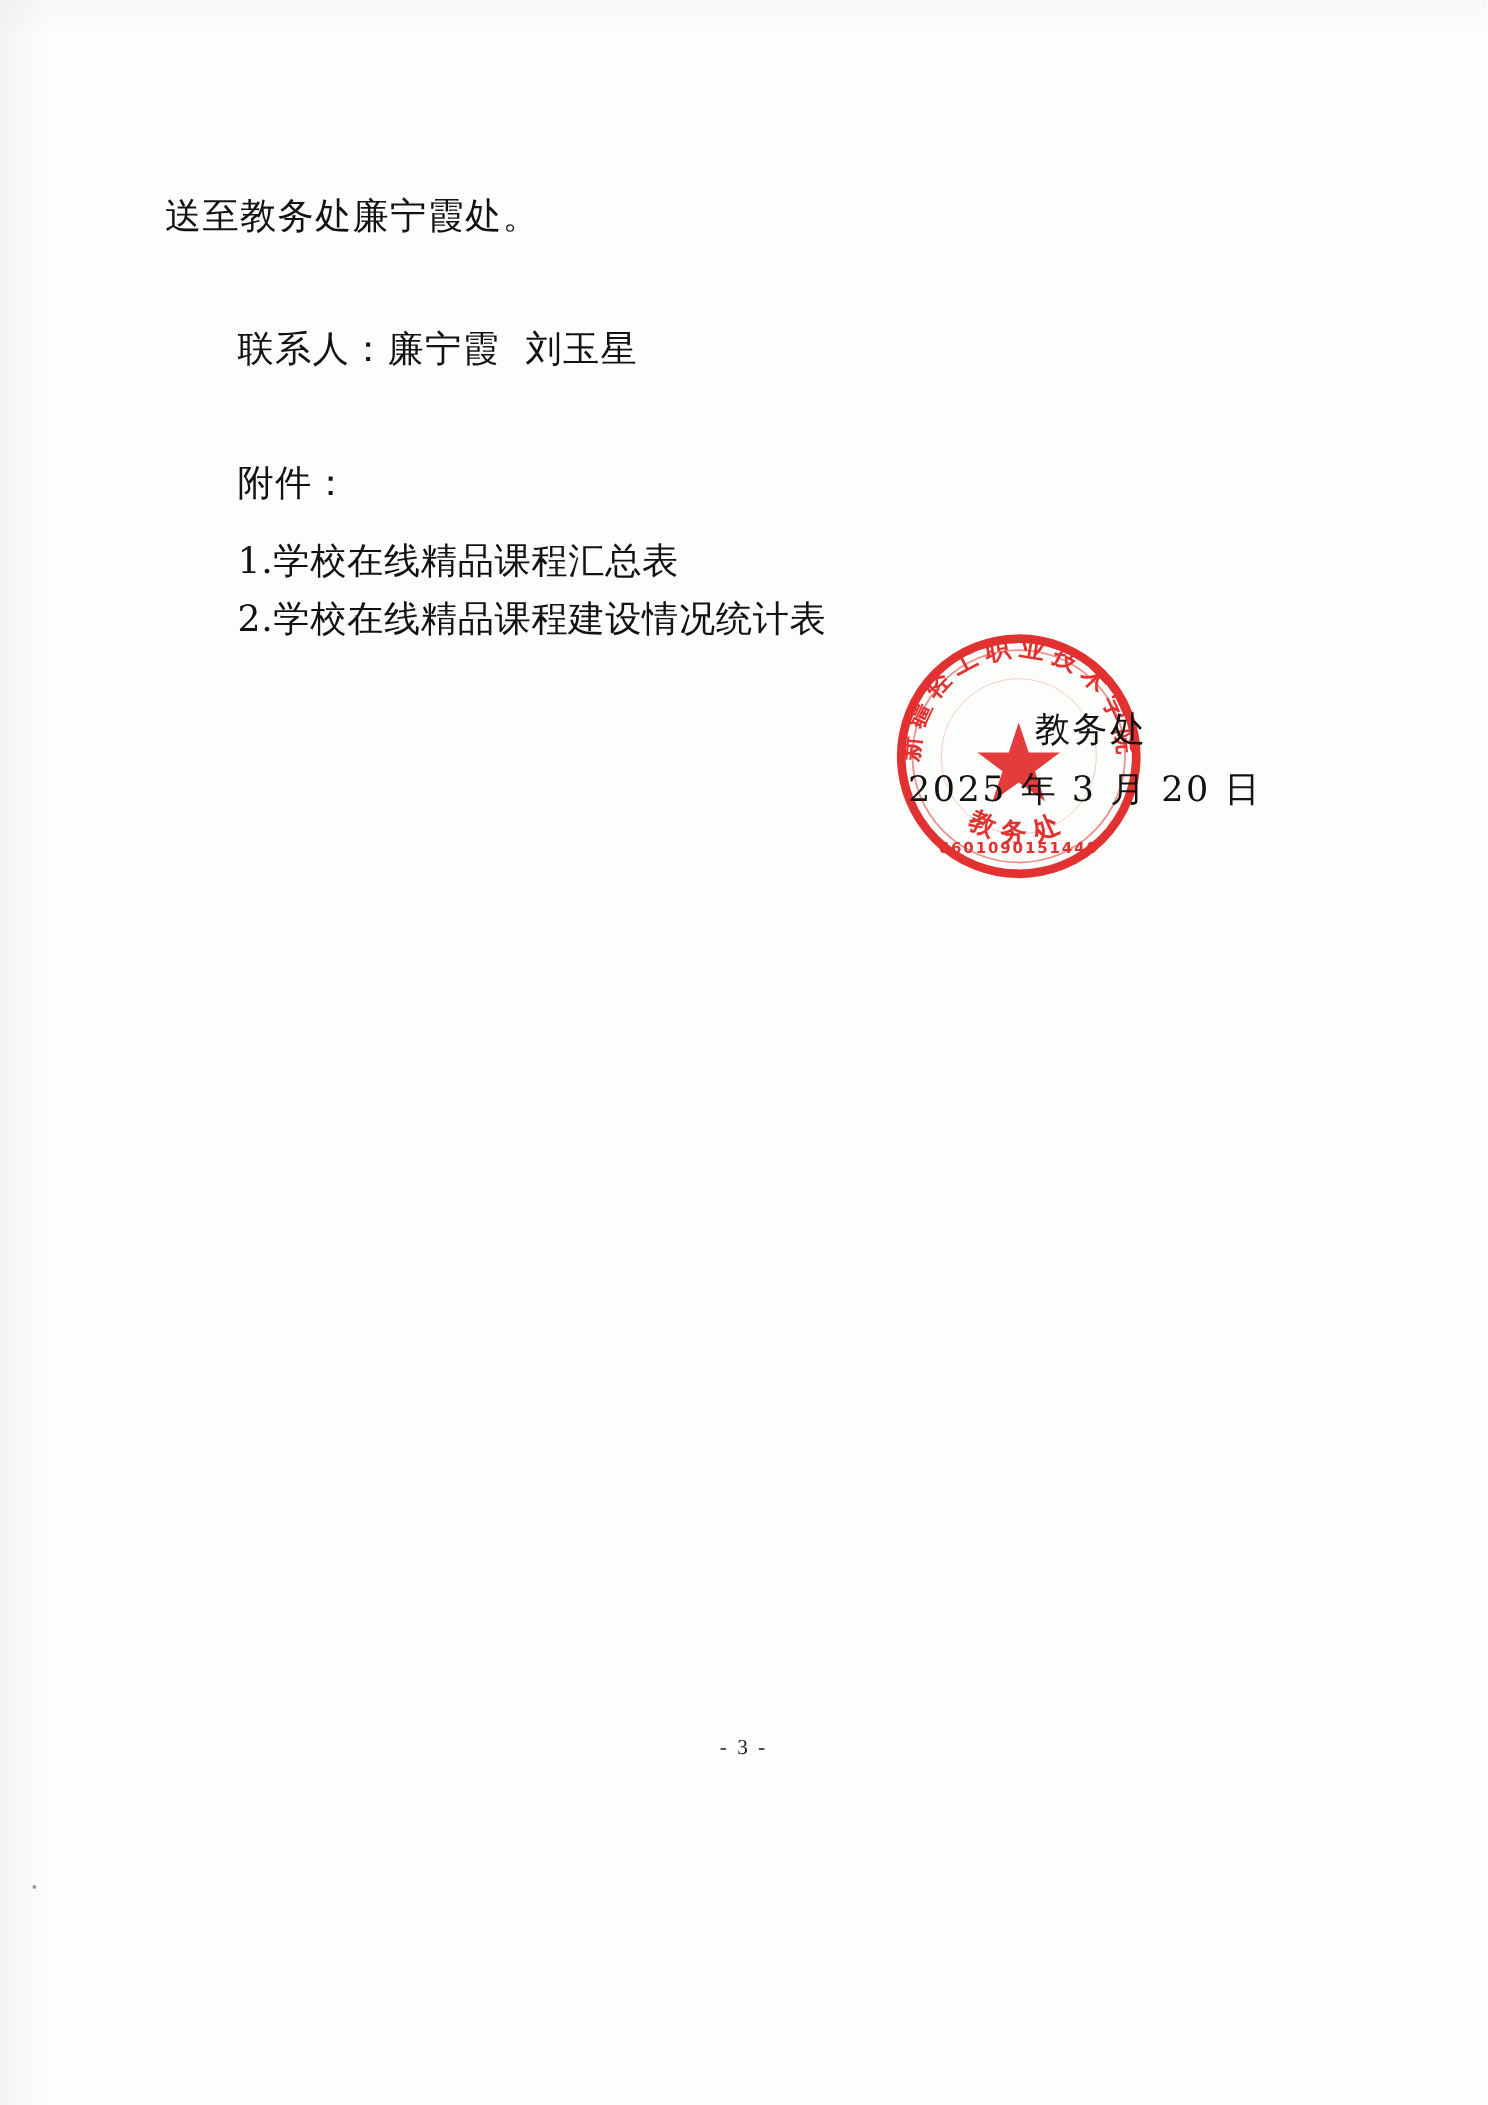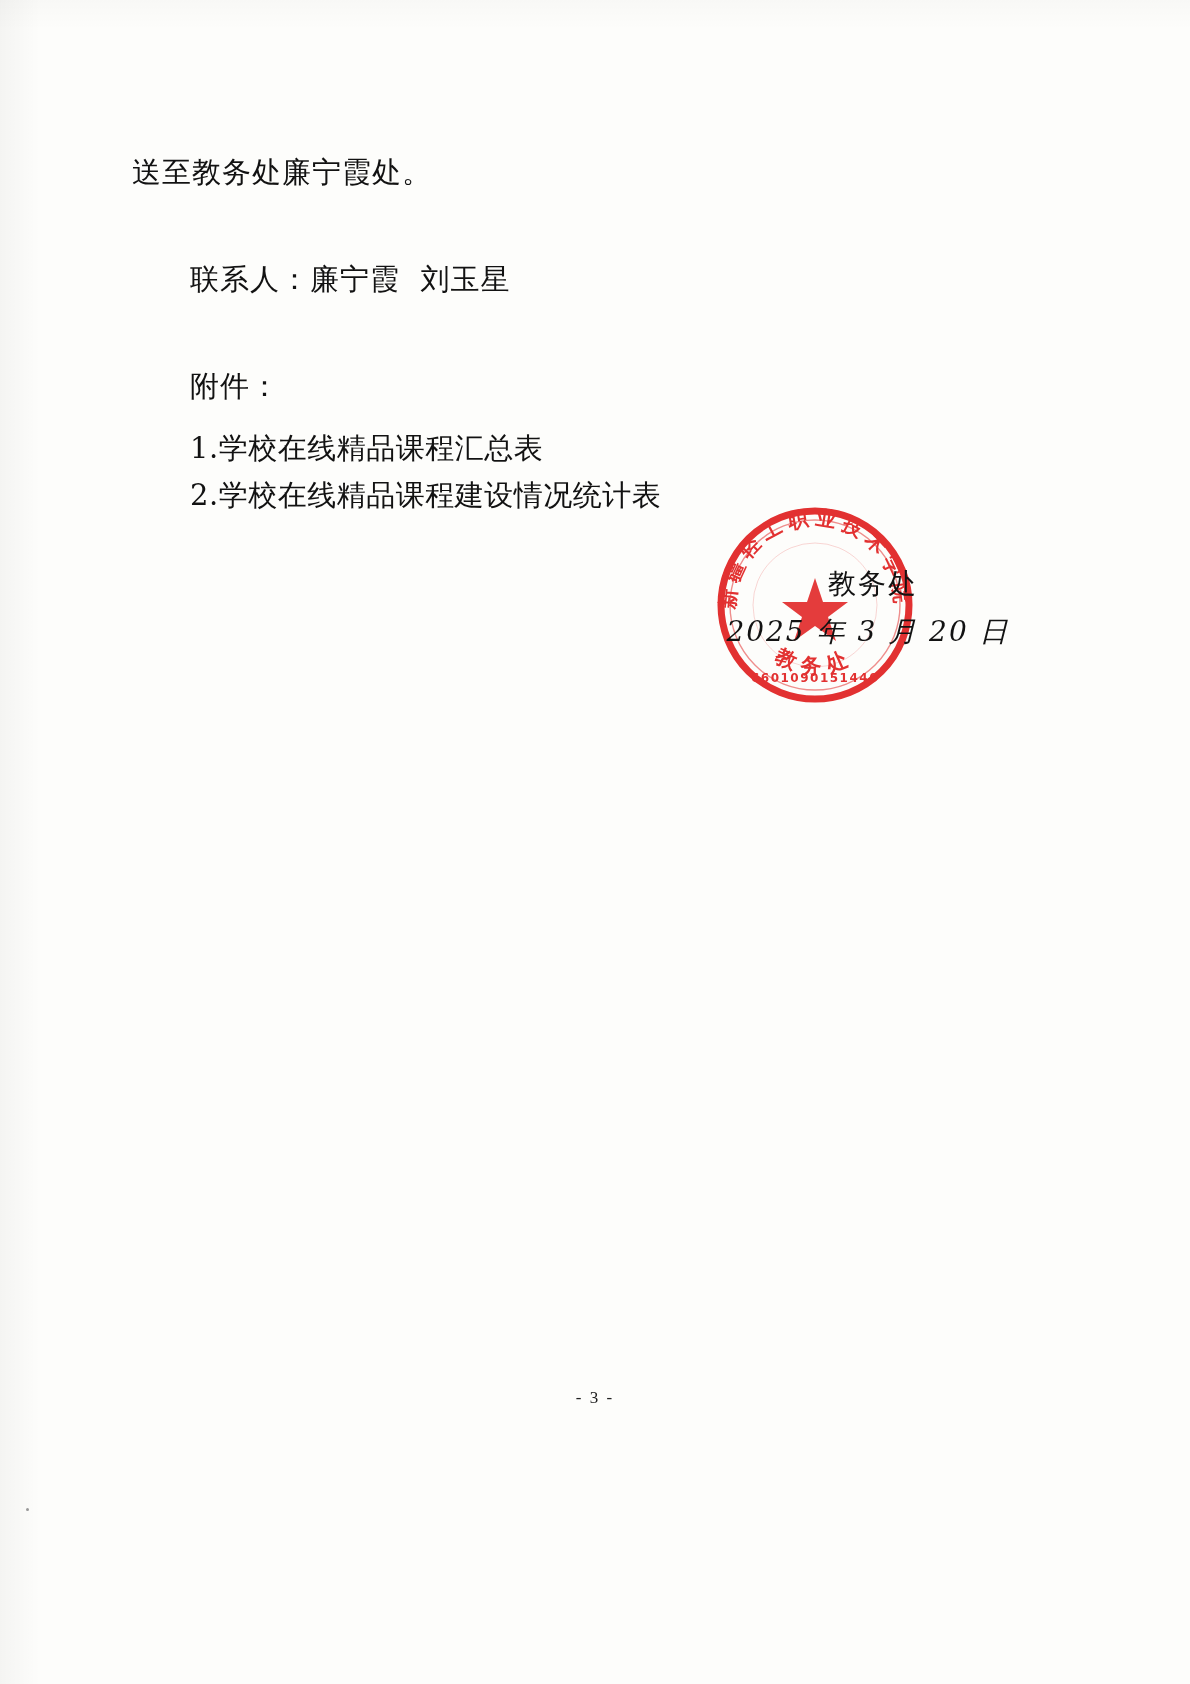--- a/index.html
+++ b/index.html
@@ -71,21 +71,21 @@
   .sig-line {
     font-size: 28px;
     line-height: 1.7;
     letter-spacing: 2px;
     color: #121212;
     font-family: "DejaVu Serif", "Liberation Serif", serif;
     position: relative;
     z-index: 3;
   }
   .sig-dept { margin-left: 10px; }
-  .sig-date { white-space: pre; font-style: italic; }
+  .sig-date { white-space: pre; }
 
   
   .seal {
     position: absolute;
     left: 706px;
     top: 496px;
     width: 218px;
     height: 218px;
     z-index: 2;
     opacity: 0.92;

